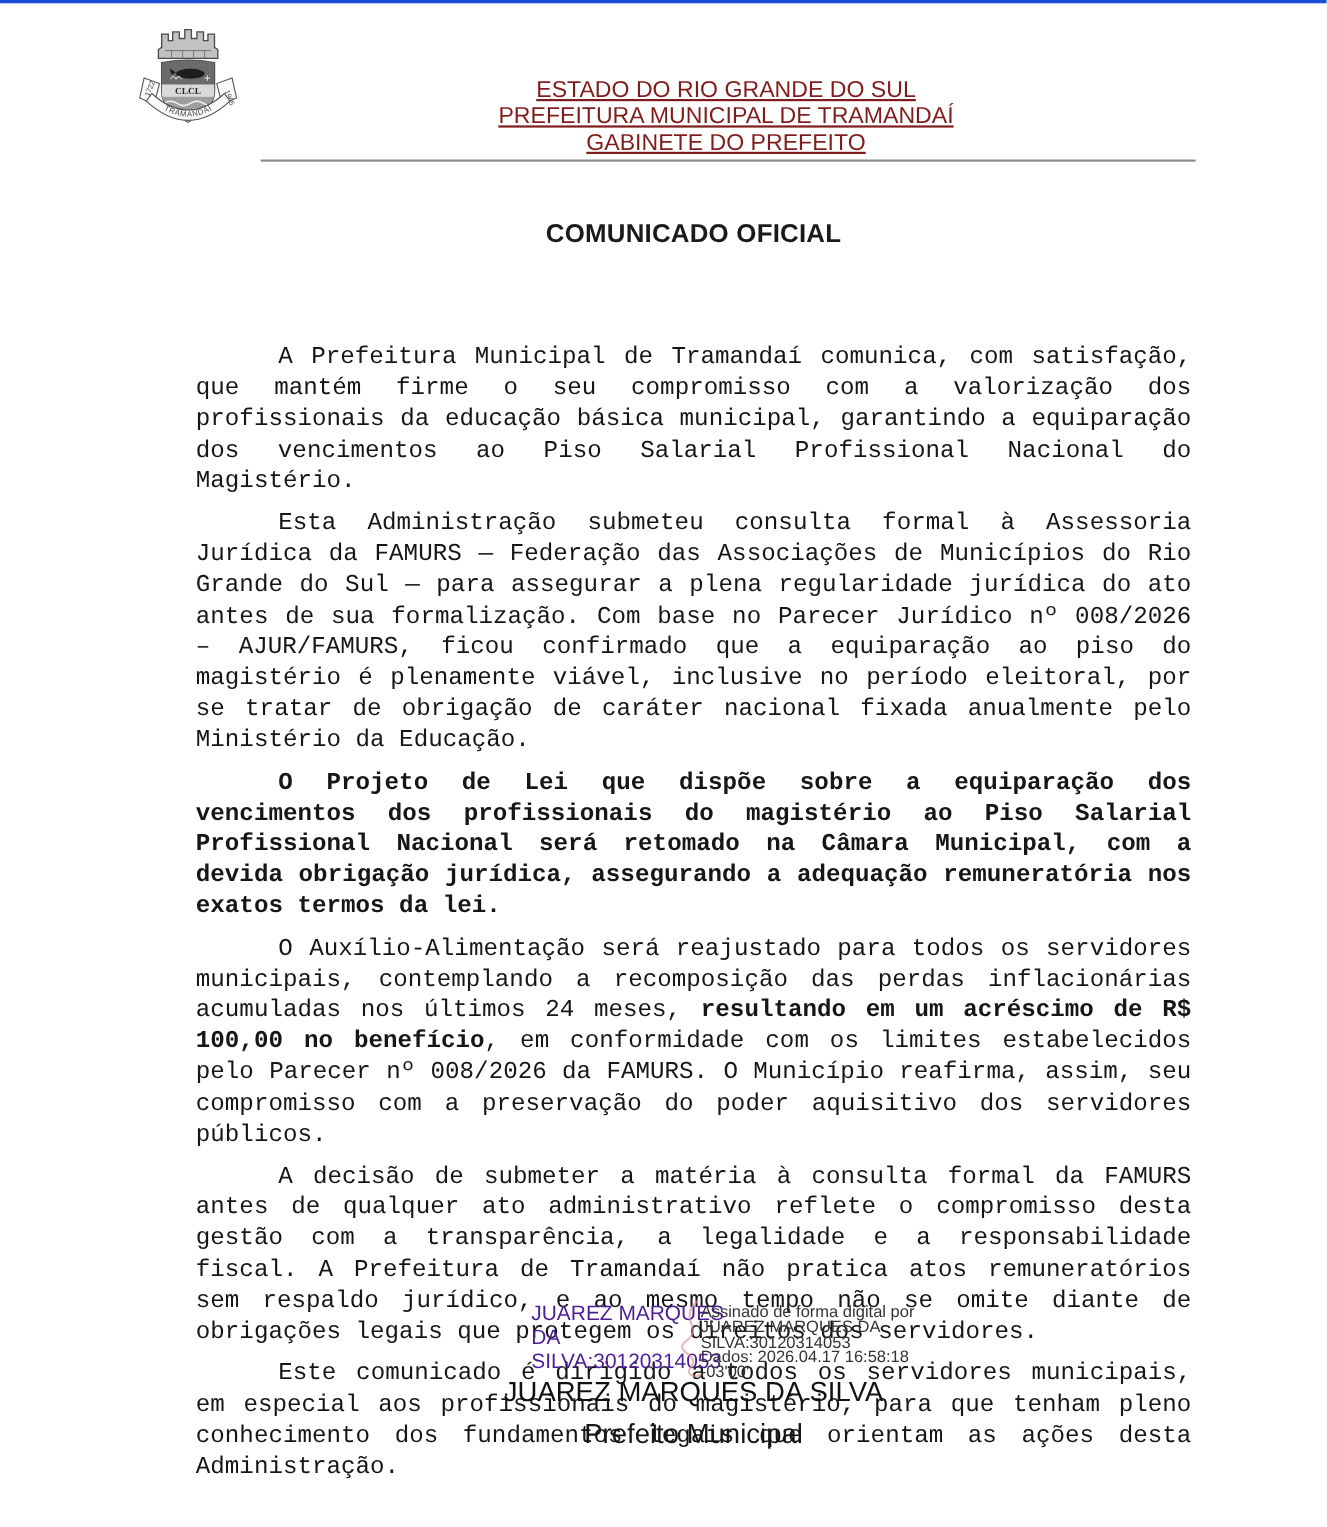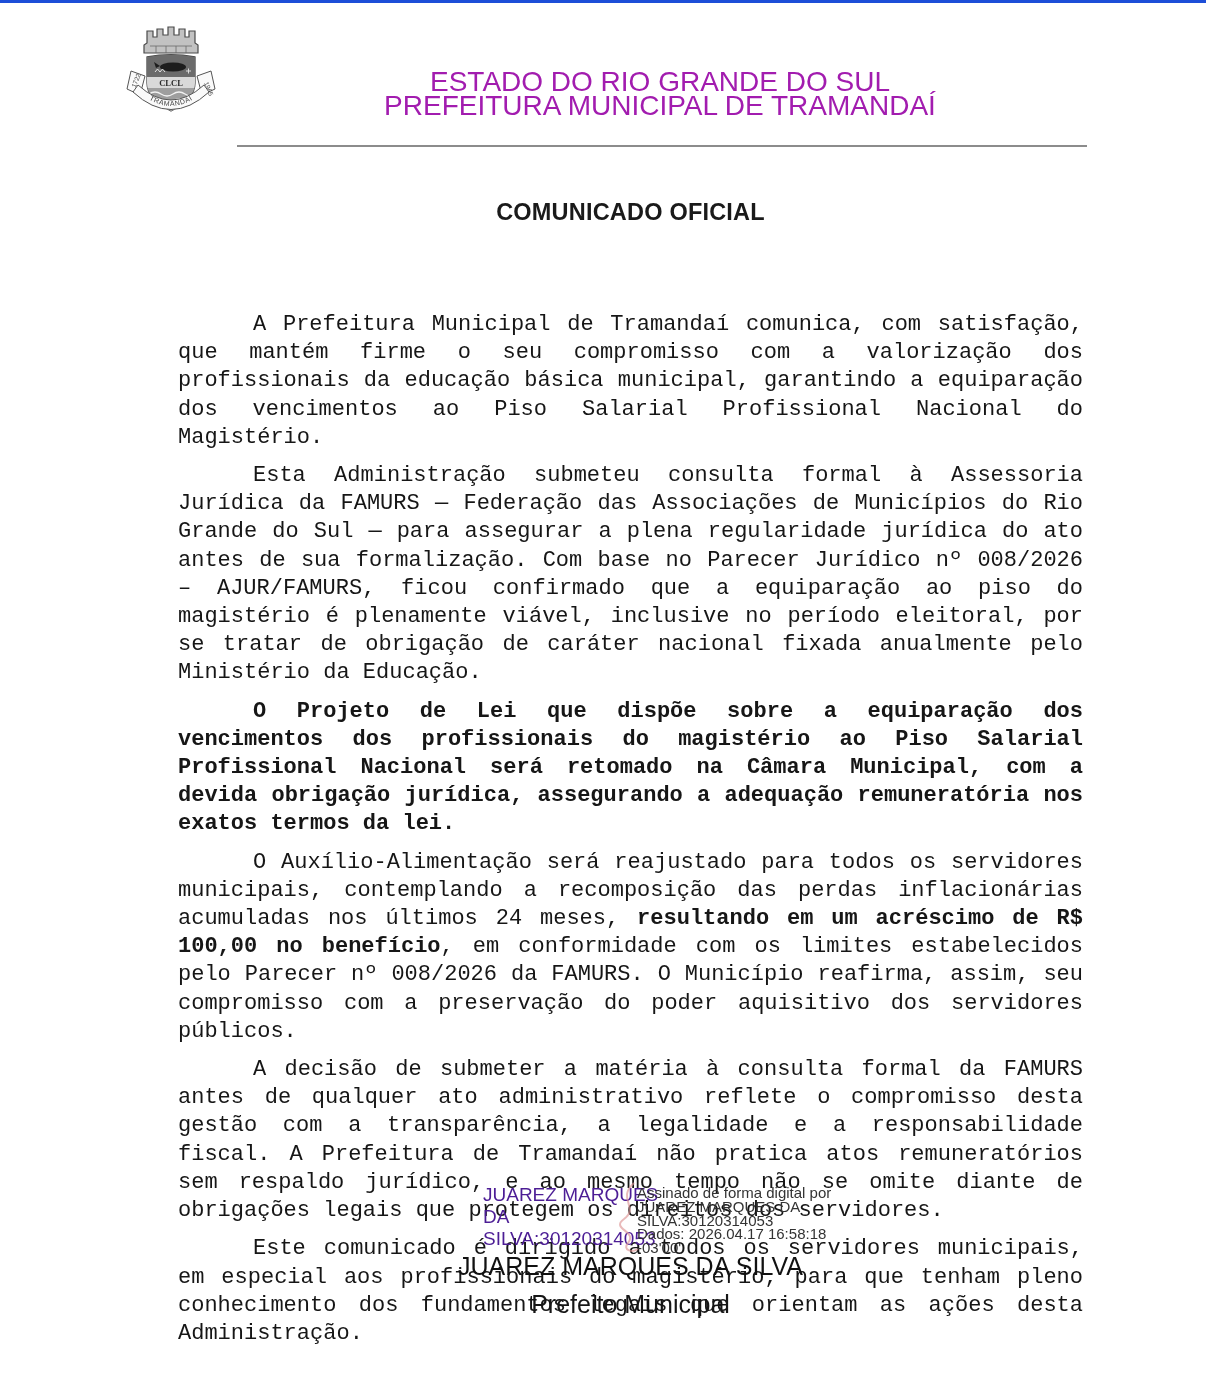--- a/index.html
+++ b/index.html
@@ -9,21 +9,21 @@
     font-family:"Liberation Sans", sans-serif;
   }
   .page {
     position:relative; width:1195px; height:1386px;
     background:#ffffff; color:#1a1a1a;
     border-right:1px solid #dcdcdc; border-top:3px solid #1d4ed8;padding-left:19px;
   }
   .crest { position:absolute; left:126px; top:16px; width:90px; height:124px; }
   .header-text {
     position:absolute; top:67px; left:235px; width:850px;
-    text-align:center; font-size:28px; line-height:24px; color:#a21caf;
+    text-align:center; font-size:21px; line-height:24px; color:#7f1d1d;text-decoration:underline;
   }
   .rule { position:absolute; top:142px; left:237px; width:850px; height:2px; background:#8c8c8c; }
   .doc-title {
     position:absolute; top:196px; left:178px; width:905px;
     text-align:center; font-size:23.5px; font-weight:bold; letter-spacing:0.2px;
   }
   .body-text {
     position:absolute; top:308px; left:178px; width:905px;
     font-size:22px; line-height:28.2px; text-align:justify; color:#161616;
   }
@@ -95,20 +95,21 @@
       <path d="M12,66 Q45,96 78,66 L83,73 Q45,108 7,73 Z" fill="#fafafa" stroke="#555555" stroke-width="1"></path>
       <text font-size="7" fill="#444444" letter-spacing="0.6" font-family="Liberation Sans, sans-serif">
         <textPath href="#ribbonCurve" startOffset="50%" text-anchor="middle">TRAMANDAÍ</textPath>
       </text>
     </g>
   </svg>
 
   <div class="header-text">
     <div>ESTADO DO RIO GRANDE DO SUL</div>
     <div>PREFEITURA MUNICIPAL DE TRAMANDAÍ</div>
+    <div>GABINETE DO PREFEITO</div>
   </div>
   <div class="rule"></div>
 
   <div class="doc-title">COMUNICADO OFICIAL</div>
 
   <div class="body-text">
     <p>A Prefeitura Municipal de Tramandaí comunica, com satisfação, que mantém firme o seu compromisso com a valorização dos profissionais da educação básica municipal, garantindo a equiparação dos vencimentos ao Piso Salarial Profissional Nacional do Magistério.</p>
     <p>Esta Administração submeteu consulta formal à Assessoria Jurídica da FAMURS — Federação das Associações de Municípios do Rio Grande do Sul — para assegurar a plena regularidade jurídica do ato antes de sua formalização. Com base no Parecer Jurídico nº 008/2026 – AJUR/FAMURS, ficou confirmado que a equiparação ao piso do magistério é plenamente viável, inclusive no período eleitoral, por se tratar de obrigação de caráter nacional fixada anualmente pelo Ministério da Educação.</p>
     <p class="p-bold">O Projeto de Lei que dispõe sobre a equiparação dos vencimentos dos profissionais do magistério ao Piso Salarial Profissional Nacional será retomado na Câmara Municipal, com a devida obrigação jurídica, assegurando a adequação remuneratória nos exatos termos da lei.</p>
     <p><span>O Auxílio-Alimentação será reajustado para todos os servidores municipais, contemplando a recomposição das perdas inflacionárias acumuladas nos últimos 24 meses, </span><strong>resultando em um acréscimo de R$ 100,00 no benefício</strong><span>, em conformidade com os limites estabelecidos pelo Parecer nº 008/2026 da FAMURS. O Município reafirma, assim, seu compromisso com a preservação do poder aquisitivo dos servidores públicos.</span></p>

